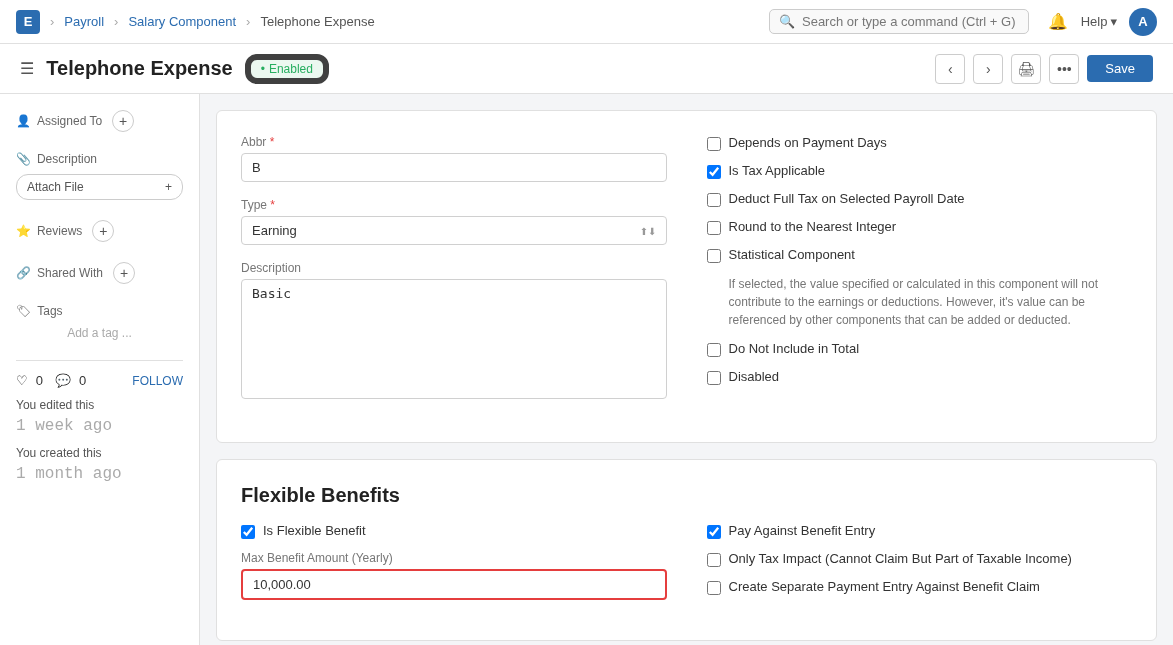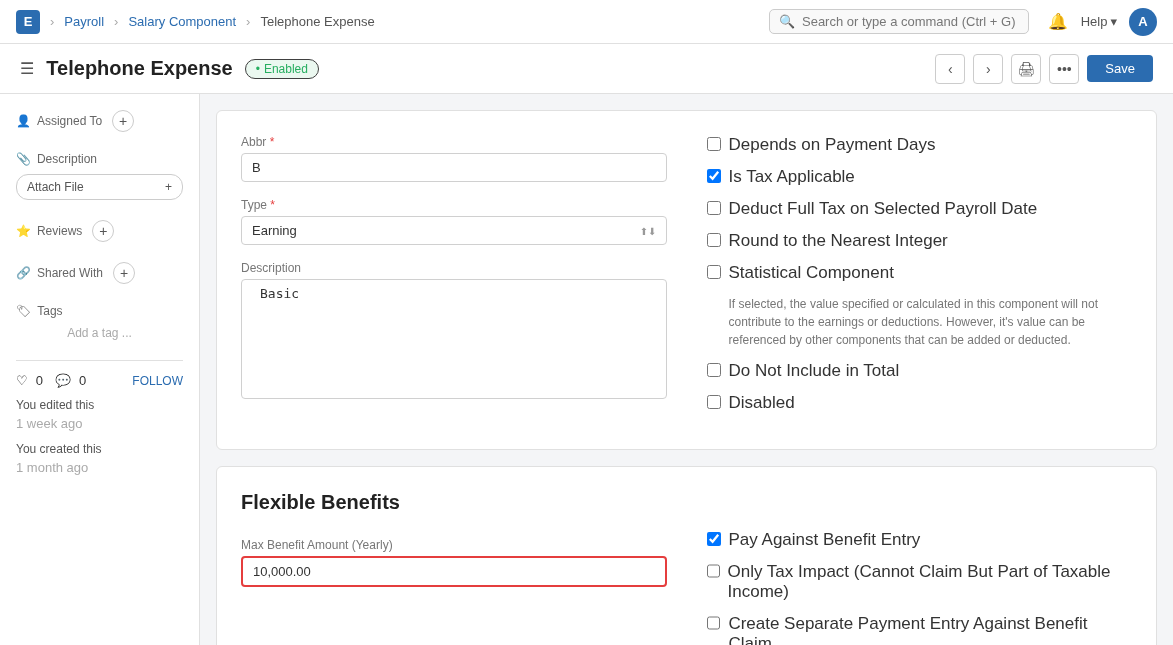--- a/index.html
+++ b/index.html
@@ -33,21 +33,21 @@
     }
 
     
     .page-header {
       display: flex; align-items: center; background: #fff; border-bottom: 1px solid #e0e0e0;
       padding: 0 20px; height: 50px;
     }
     .hamburger { font-size: 16px; color: #555; margin-right: 12px; cursor: pointer; }
     .page-title { font-size: 20px; font-weight: 700; color: #222; margin-right: 12px; }
     .enabled-badge {
-      background: #ebf8f0; color: #27ae60; border: 1px solid #404040;
+      background: #ebf8f0; color: #27ae60; border: 6px solid #404040;
       border-radius: 12px; padding: 2px 10px; font-size: 12px; font-weight: 500;
       display: flex; align-items: center; gap: 4px;
     }
     .enabled-badge::before { content: '•'; color: #27ae60; }
     .header-actions { margin-left: auto; display: flex; align-items: center; gap: 8px; }
     .btn-icon {
       width: 30px; height: 30px; border: 1px solid #ccc; background: #fff;
       border-radius: 4px; display: flex; align-items: center; justify-content: center;
       cursor: pointer; color: #555; font-size: 14px;
     }
@@ -76,21 +76,21 @@
     }
     .attach-btn {
       display: flex; align-items: center; gap: 6px; border: 1px solid #ccc;
       border-radius: 12px; padding: 5px 10px; font-size: 12px; color: #555;
       cursor: pointer; background: #fff; width: 100%;
     }
     .sidebar-divider { border: none; border-top: 1px solid #e0e0e0; margin: 12px 0; }
     .follow-row { display: flex; align-items: center; gap: 8px; margin-bottom: 8px; }
     .follow-btn { color: #2B6CB0; font-size: 12px; font-weight: 500; cursor: pointer; margin-left: auto; }
     .activity-item { font-size: 12px; color: #555; margin-bottom: 6px; line-height: 1.5; }
-    .activity-time { color: #aaa; font-size: 13px; }
+    .activity-time { color: #aaa; font-size: 16px; font-family: Liberation Mono, monospace; }
     .tag-add { color: #aaa; font-size: 12px; cursor: pointer; text-align: center; }
 
     
     .main-content {
       flex: 1; overflow-y: auto; padding: 16px; background: #f4f5f7;
     }
 
     
     .card {
       background: #fff; border: 1px solid #e0e0e0; border-radius: 6px;
@@ -115,32 +115,32 @@
       padding: 6px 10px; font-size: 13px; color: #333; background: #fff;
       appearance: none; cursor: pointer;
     }
     .select-wrapper { position: relative; }
     .select-arrow {
       position: absolute; right: 10px; top: 50%; transform: translateY(-50%);
       pointer-events: none; color: #999; font-size: 10px;
     }
     .form-textarea {
       width: 100%; border: 1px solid #d0d0d0; border-radius: 4px;
-      padding: 6px 18px; font-size: 13px; color: #333; background: #fff;
+      padding: 6px 10px; font-size: 13px; color: #333; background: #fff;
       height: 120px; resize: none;
     }
 
     
     .checkbox-row {
       display: flex; align-items: flex-start; gap: 8px; margin-bottom: 12px;
     }
     .checkbox-row input[type=checkbox] {
       margin-top: 2px; width: 14px; height: 14px; cursor: pointer;
     }
-    .checkbox-label { font-size: 17px; color: #333; }
+    .checkbox-label { font-size: 13px; color: #333; }
     .checkbox-desc { font-size: 12px; color: #777; margin-top: 4px; line-height: 1.5; }
 
     
     .section-title { font-size: 20px; font-weight: 700; color: #222; margin-bottom: 16px; }
     .flex-benefit-grid { display: grid; grid-template-columns: 1fr 1fr; gap: 16px 40px; }
     .form-input-highlighted {
       border: 2px solid #e53e3e;
     }
   </style>
 </head>
@@ -323,20 +323,24 @@
         </div>
       </div>
     </div>
 
     <div class="card">
       <div class="section-title">Flexible Benefits</div>
 
       <div class="flex-benefit-grid">
 
         <div>
+          <div class="checkbox-row">
+            <input type="checkbox" id="isflexible" checked="" style="">
+            <label class="checkbox-label" for="isflexible">Is Flexible Benefit</label>
+          </div>
 
           <div class="form-group" style="margin-top:8px;">
             <label class="form-label">Max Benefit Amount (Yearly)</label>
             <input class="form-input form-input-highlighted" type="text" value="10,000.00" style="">
           </div>
         </div>
 
         <div>
           <div class="checkbox-row">
             <input type="checkbox" id="payagainst" checked="" style="">

